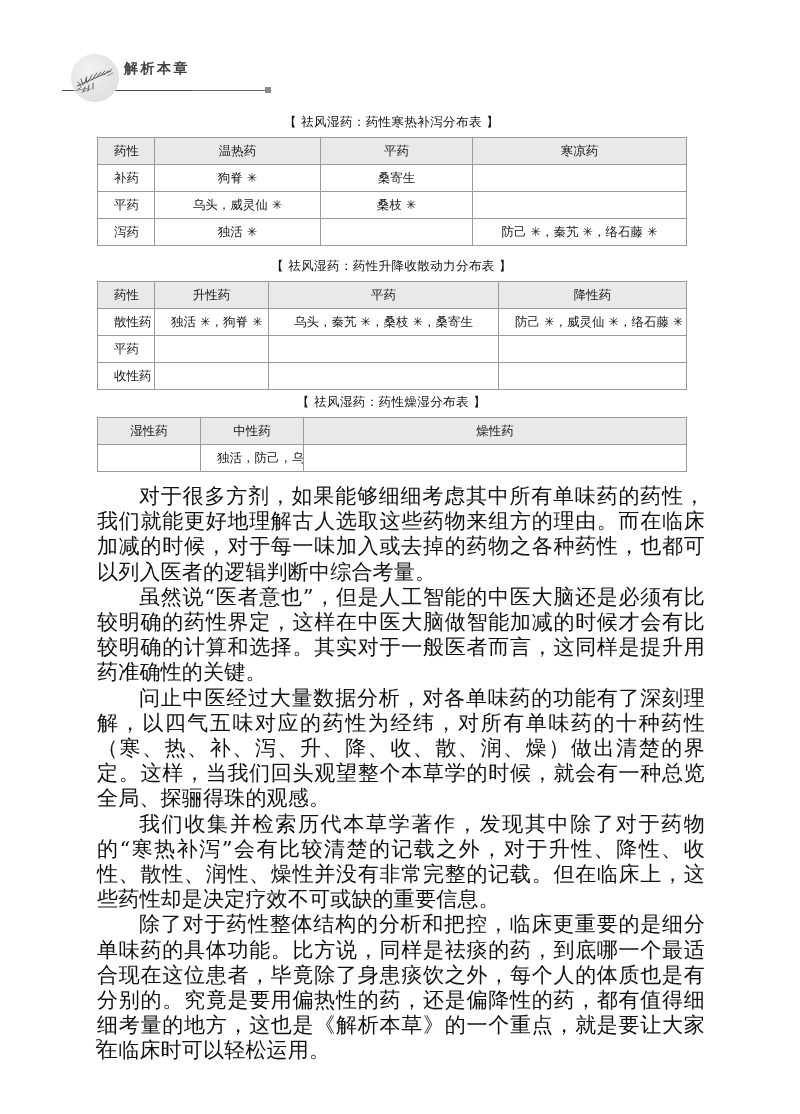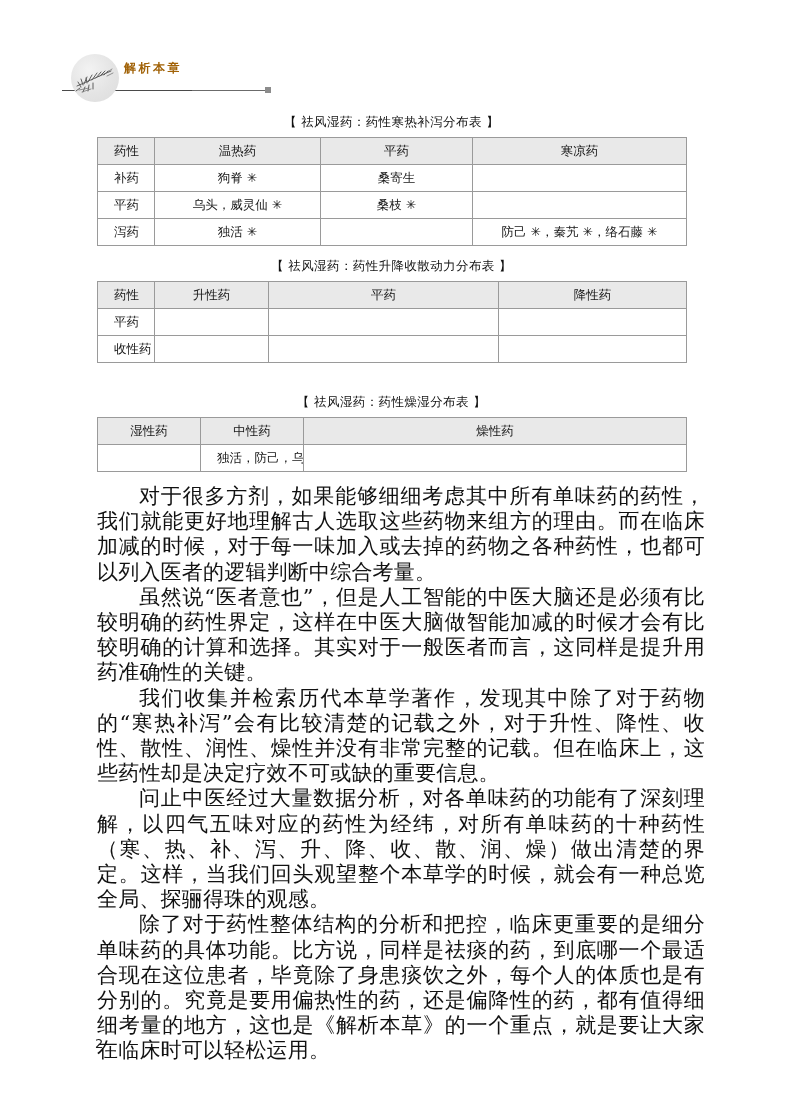--- a/index.html
+++ b/index.html
@@ -66,24 +66,24 @@
     border-radius: 50%;
     background: radial-gradient(circle at 38% 34%, #f3f3f3 0%, #e4e4e4 55%, #dcdcdc 100%);
     overflow: hidden;
   }
   .header-badge svg { display: block; }
   .header-title {
     position: absolute;
     left: 62px;
     top: 8px;
     font-family: "DejaVu Serif", "Liberation Serif", serif;
-    font-size: 12px;
+    font-size: 14px;
     font-weight: bold;
     letter-spacing: 2.5px;
-    color: #a16207;
+    color: #404040;
     white-space: nowrap;
   }
 
   
   .table-block { position: absolute; left: 97px; width: 589px; }
   .table-caption {
     text-align: center;
     font-family: "DejaVu Sans", "Liberation Sans", sans-serif;
     font-size: 12.5px;
     font-weight: normal;
@@ -242,20 +242,26 @@
       <thead>
         <tr>
           <th>药性</th>
           <th>升性药</th>
           <th>平药</th>
           <th>降性药</th>
         </tr>
       </thead>
       <tbody>
         <tr>
+          <td class="rowhead">散性药</td>
+          <td>独活 ✳，狗脊 ✳</td>
+          <td>乌头，秦艽 ✳，桑枝 ✳，桑寄生</td>
+          <td>防己 ✳，威灵仙 ✳，络石藤 ✳</td>
+        </tr>
+        <tr>
           <td class="rowhead">平药</td>
           <td></td>
           <td></td>
           <td></td>
         </tr>
         <tr>
           <td class="rowhead">收性药</td>
           <td></td>
           <td></td>
           <td></td>
@@ -285,20 +291,20 @@
           <td>独活，防己，乌头，威灵仙，秦艽，络石藤，桑枝，桑寄生，狗脊</td>
           <td class="left"></td>
         </tr>
       </tbody>
     </table>
   </div>
 
   <div class="body-text" style="top:484px;">
     <p>对于很多方剂，如果能够细细考虑其中所有单味药的药性，我们就能更好地理解古人选取这些药物来组方的理由。而在临床加减的时候，对于每一味加入或去掉的药物之各种药性，也都可以列入医者的逻辑判断中综合考量。</p>
     <p>虽然说“医者意也”，但是人工智能的中医大脑还是必须有比较明确的药性界定，这样在中医大脑做智能加减的时候才会有比较明确的计算和选择。其实对于一般医者而言，这同样是提升用药准确性的关键。</p>
+    <p>问止中医经过大量数据分析，对各单味药的功能有了深刻理解，以四气五味对应的药性为经纬，对所有单味药的十种药性（寒、热、补、泻、升、降、收、散、润、燥）做出清楚的界定。这样，当我们回头观望整个本草学的时候，就会有一种总览全局、探骊得珠的观感。</p>
     <p>我们收集并检索历代本草学著作，发现其中除了对于药物的“寒热补泻”会有比较清楚的记载之外，对于升性、降性、收性、散性、润性、燥性并没有非常完整的记载。但在临床上，这些药性却是决定疗效不可或缺的重要信息。</p>
-    <p>问止中医经过大量数据分析，对各单味药的功能有了深刻理解，以四气五味对应的药性为经纬，对所有单味药的十种药性（寒、热、补、泻、升、降、收、散、润、燥）做出清楚的界定。这样，当我们回头观望整个本草学的时候，就会有一种总览全局、探骊得珠的观感。</p>
     <p>除了对于药性整体结构的分析和把控，临床更重要的是细分单味药的具体功能。比方说，同样是祛痰的药，到底哪一个最适合现在这位患者，毕竟除了身患痰饮之外，每个人的体质也是有分别的。究竟是要用偏热性的药，还是偏降性的药，都有值得细细考量的地方，这也是《解析本草》的一个重点，就是要让大家在临床时可以轻松运用。</p>
   </div>
 
   <div class="folio">2</div>
 
 </div>
 
 </body></html>

